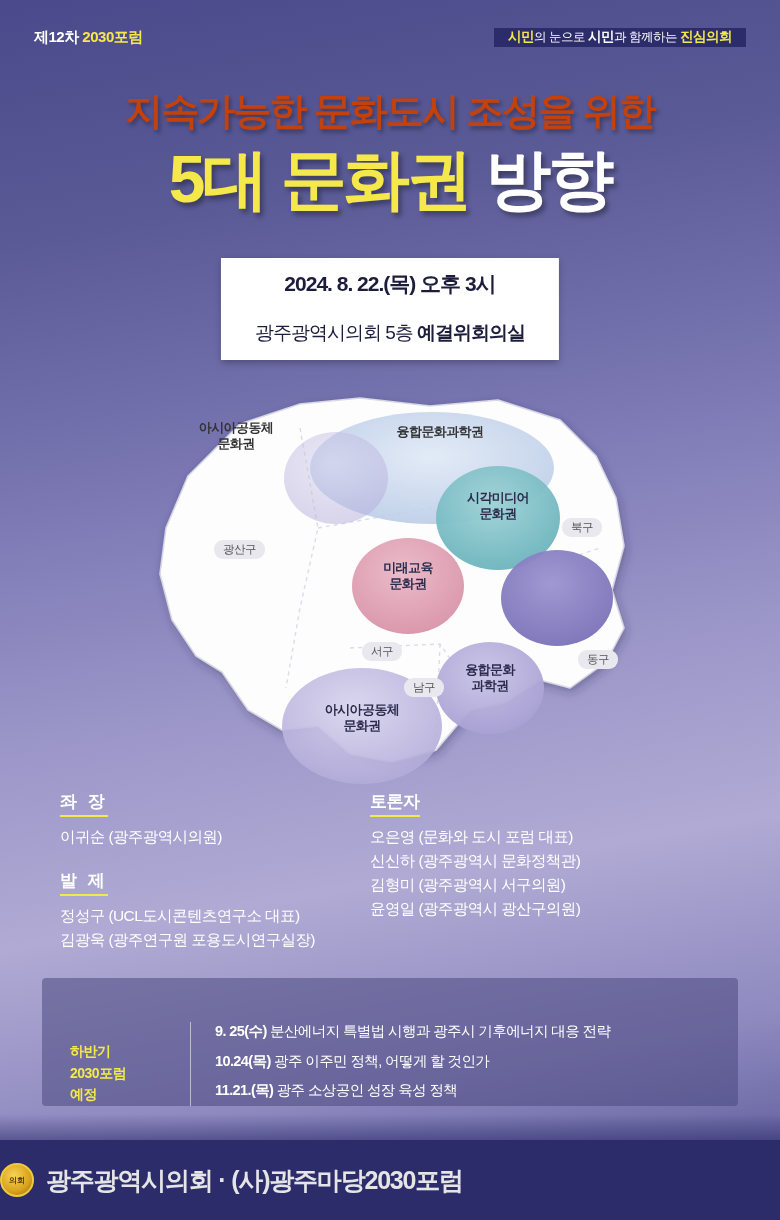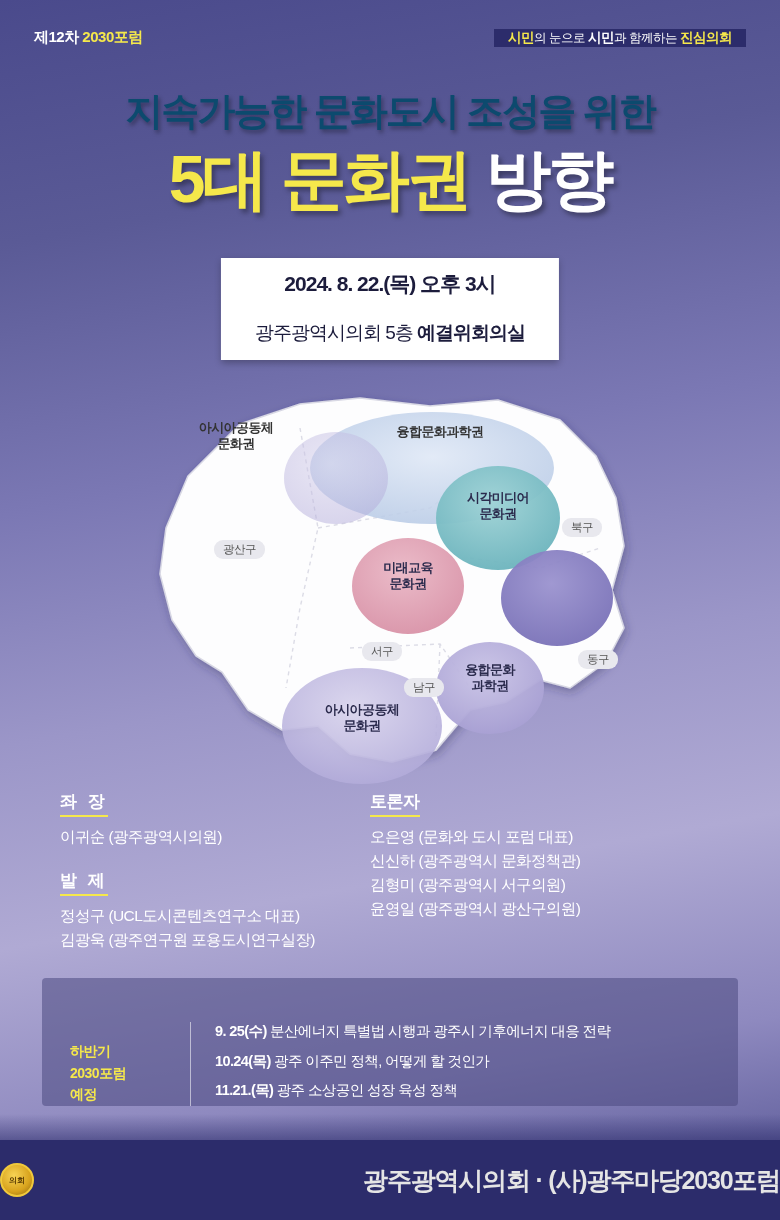--- a/index.html
+++ b/index.html
@@ -9,36 +9,36 @@
     overflow: hidden;
   }
   body {
     position: relative;
     background: linear-gradient(170deg, #4a4a8c 0%, #5a5a96 18%, #7b78b4 38%, #9b96c8 55%, #b0aad4 70%, #8e89bf 85%, #4e4e8e 100%);
   }
 
   
   .top-row {
     position: absolute; top: 28px; left: 0; width: 100%;
-    display: flex; align-items: center; justify-content: space-between;
+    display: flex; justify-content: space-between;
     padding: 0 34px;
   }
   .forum-no { font-size: 15px; font-weight: bold; color: #fff; letter-spacing: -0.5px; }
   .forum-no .accent { color: #f5e84b; }
   .slogan {
     background: #2c2c6b; color: #fff; font-size: 13.5px; font-weight: bold;
     padding: 0 14px; letter-spacing: -0.5px;
   }
   .slogan .thin { font-weight: normal; font-size: 12.5px; }
   .slogan .hi { color: #f5e84b; }
 
   
   .title-wrap { position: absolute; top: 86px; left: 0; width: 100%; text-align: center; }
   .title-1 {
-    font-size: 38px; font-weight: bold; color: #0c4a6e; letter-spacing: -2px;
+    font-size: 38px; font-weight: bold; color: #c2410c; letter-spacing: -2px;
     text-shadow: 2px 3px 4px rgba(0,0,0,0.35);
   }
   .title-2 {
     margin-top: 8px;
     font-size: 66px; font-weight: bold; letter-spacing: -3px; line-height: 1.05;
     text-shadow: 3px 4px 5px rgba(0,0,0,0.35);
   }
   .title-2 .yellow { color: #f5e84b; }
   .title-2 .white { color: #fff; }
 
@@ -92,21 +92,21 @@
   .sched-div { width: 1px; height: 84px; background: rgba(255,255,255,0.55); margin-right: 24px; }
   .sched-right { flex: 1; }
   .sched-item {
     font-size: 14.5px; color: #fff; letter-spacing: -0.6px; line-height: 2.05;
   }
   .sched-item .d { font-weight: bold; }
 
   
   .footer {
     position: absolute; bottom: 0; left: 0; width: 100%; height: 80px;
-    background: #2c2c6b; display: flex; align-items: center; justify-content: space-between;
+    background: #2c2c6b; display: flex; align-items: center; justify-content: flex-start;
   }
   .footer-emblem {
     width: 34px; height: 34px; border-radius: 50%;
     background: radial-gradient(circle at 40% 35%, #f7d354 0%, #d8a31d 60%, #8c6510 100%);
     border: 2px solid #f0c93c; margin-right: 12px;
     display: flex; align-items: center; justify-content: center;
     font-size: 8px; color: #5a3c05; font-weight: bold;
   }
   .footer-text { font-size: 25px; font-weight: bold; color: #e5e5e5; letter-spacing: -1.2px; }
   .footer-shadow {

